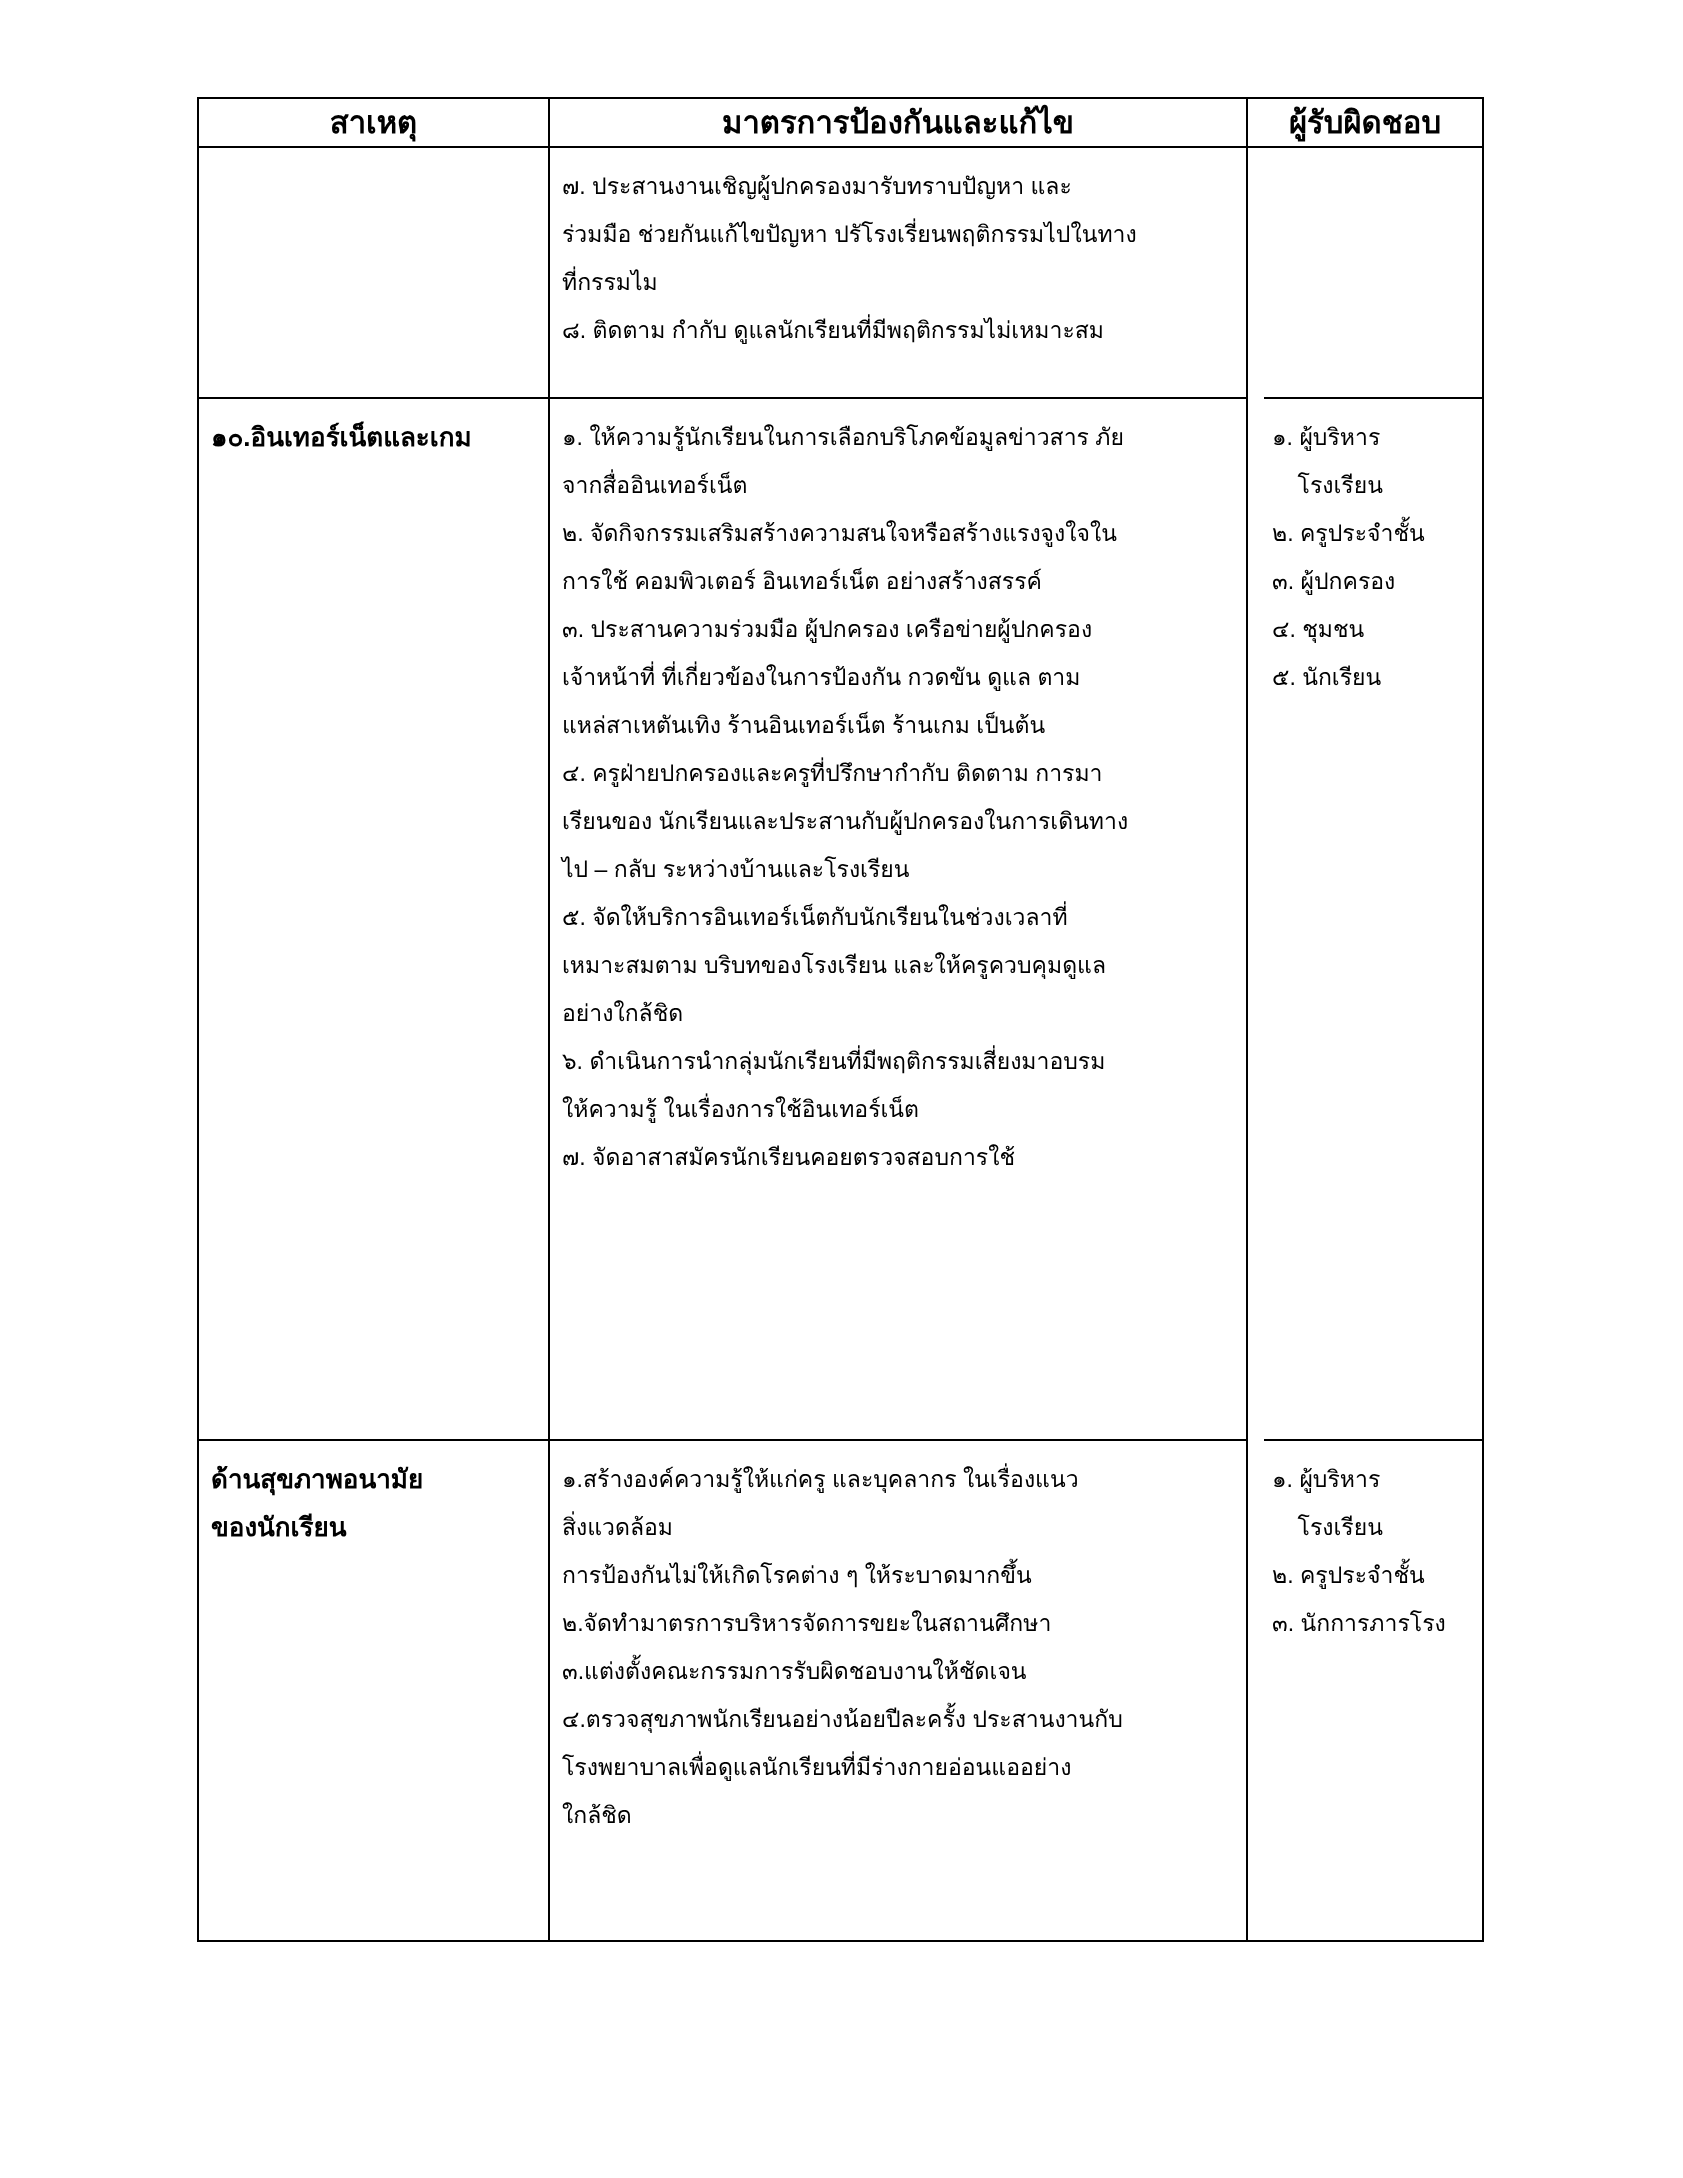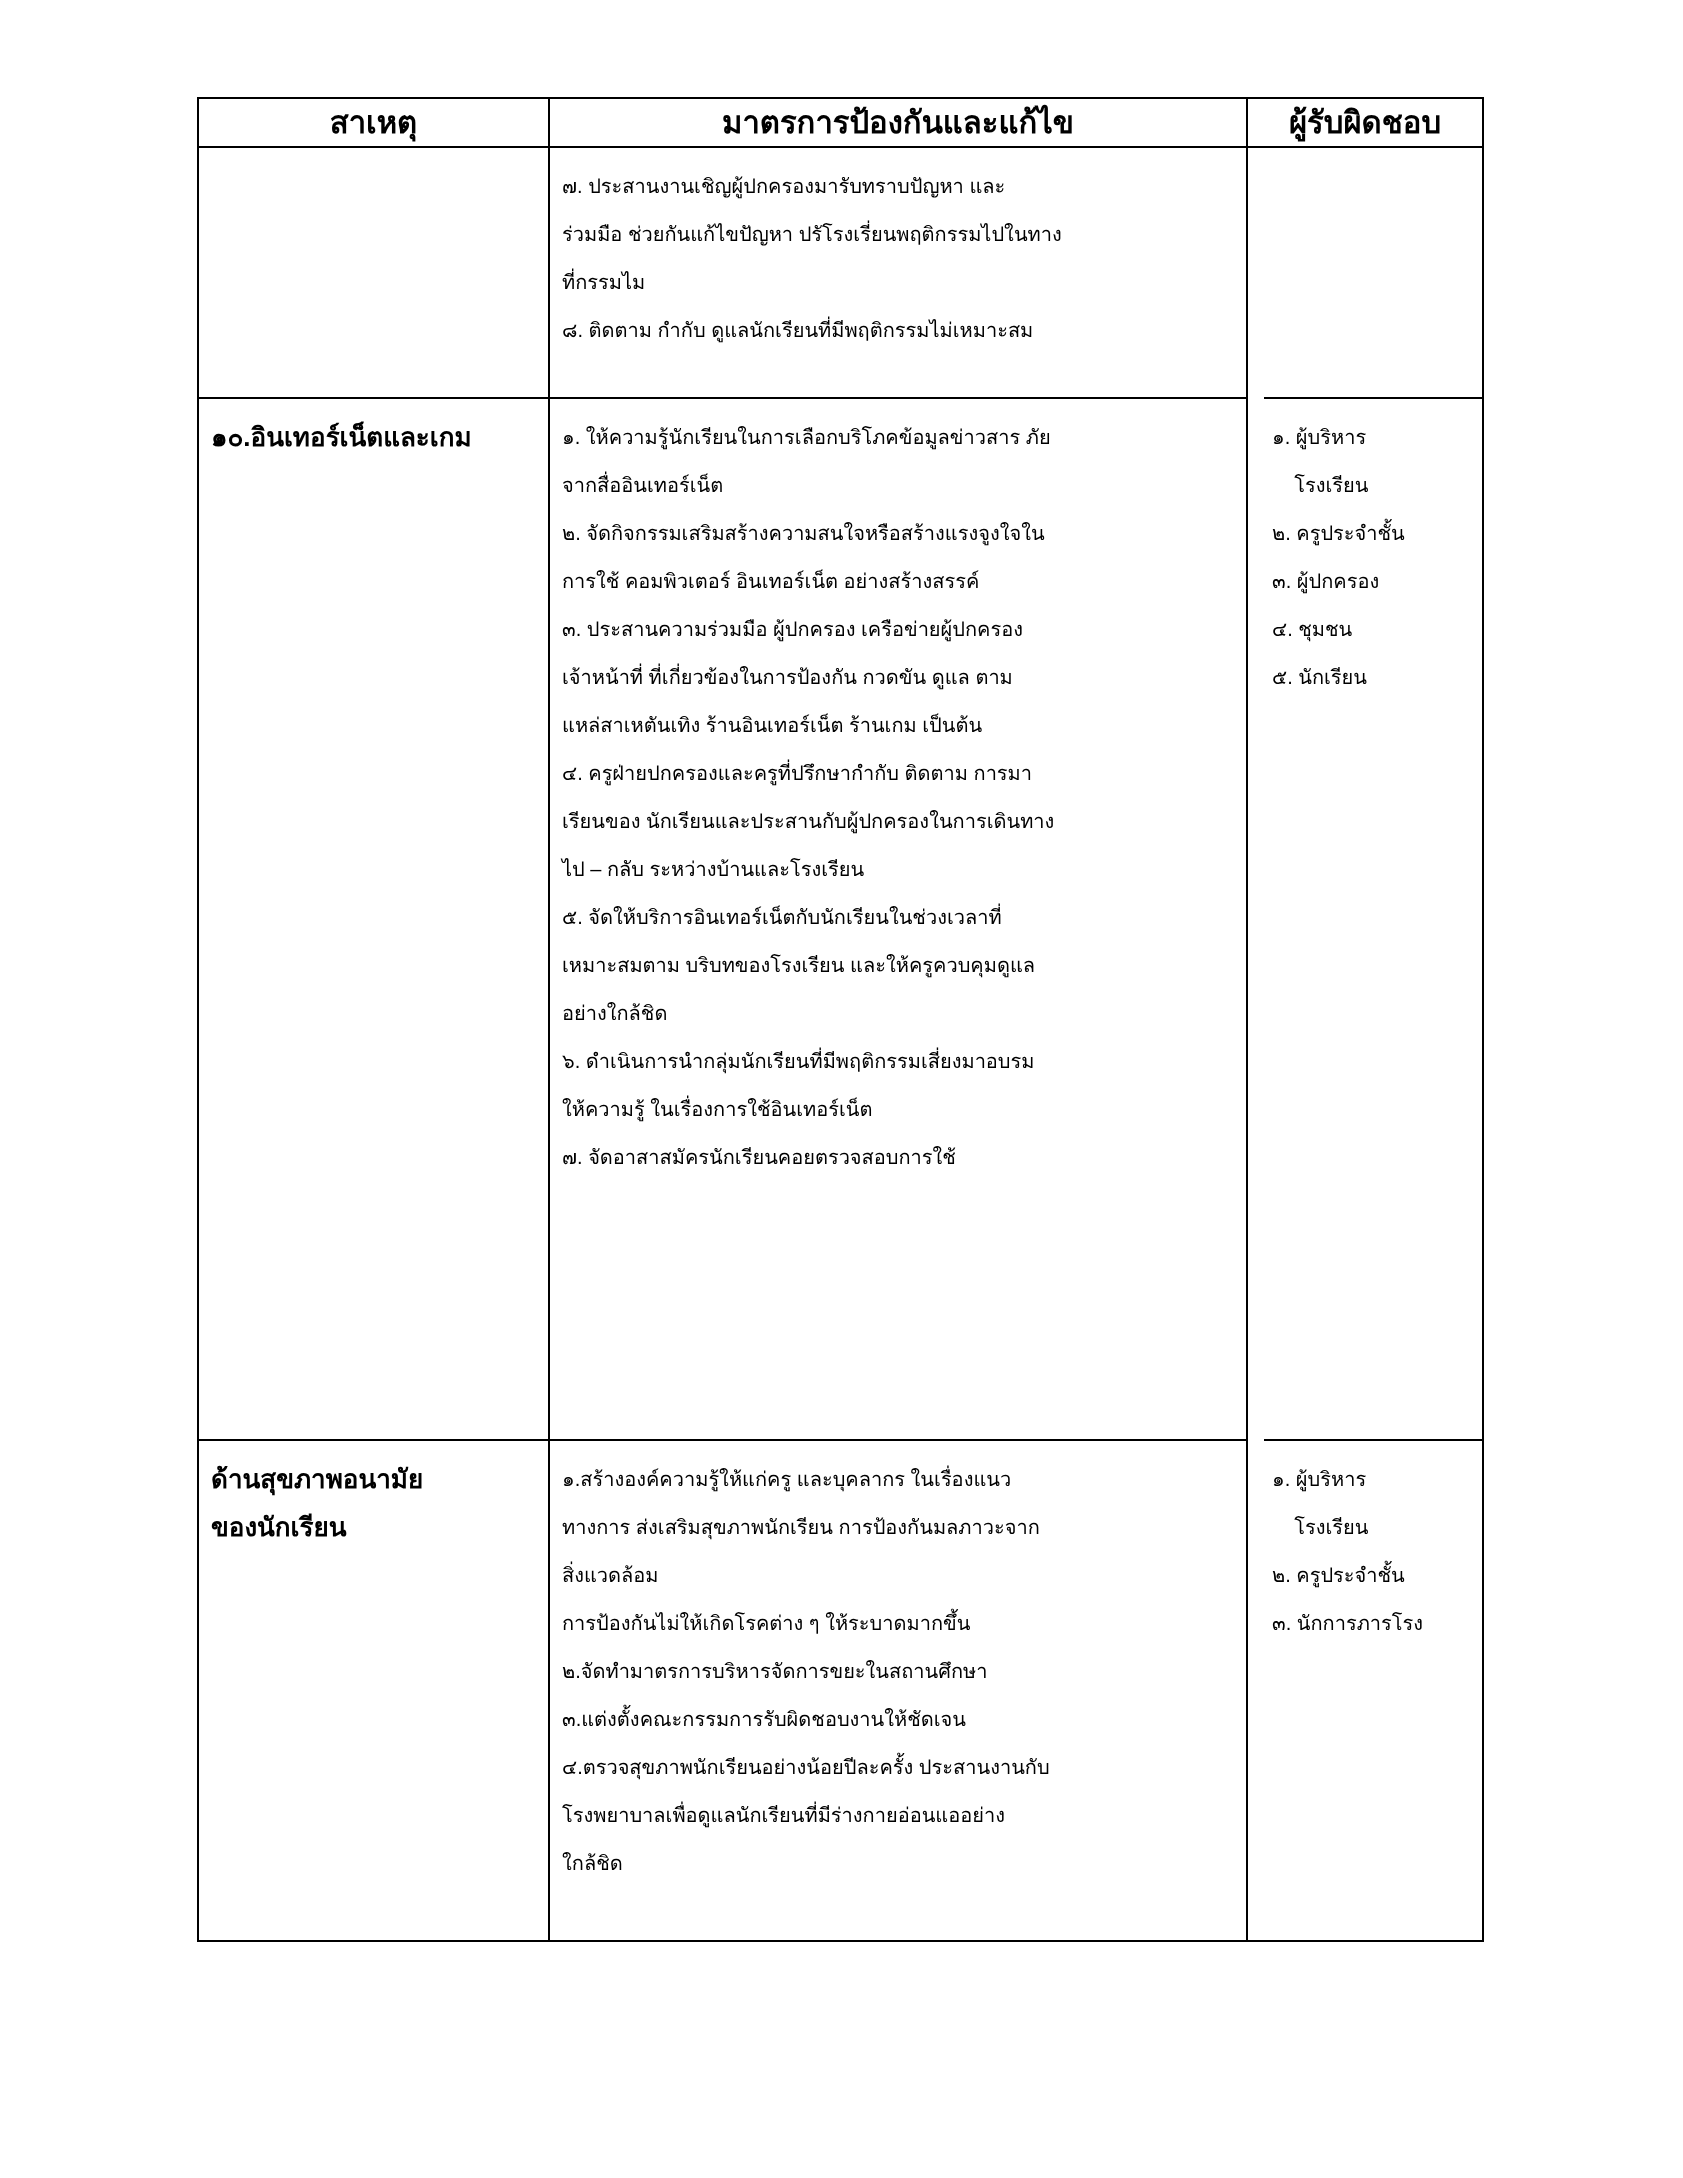--- a/index.html
+++ b/index.html
@@ -23,21 +23,21 @@
   }
   .cell.last-col{border-right:none;}
   .cell.last-row{border-bottom:none;}
   .header-cell{
     display:flex;align-items:center;justify-content:center;
     font-size:31px;font-weight:bold;line-height:1;
   }
   .body-cell{padding:14px 10px 0 12px;}
   .line{
     white-space:pre-wrap;
-    font-size:20px;line-height:48px;
+    font-size:23px;line-height:48px;
     font-weight:400;
   }
   .cause-cell .line{font-weight:bold;font-size:26px;}
   .responsible-cell{padding-left:8px;margin-left:16px;}
 </style>
 </head>
 <body>
 
 <div class="page">
   <div class="doc-table">
@@ -90,21 +90,20 @@
         <div class="line">๔. ชุมชน</div>
         <div class="line">๕. นักเรียน</div>
       </div>
 
     <div class="cell body-cell cause-cell last-row">
         <div class="line">ด้านสุขภาพอนามัย</div>
         <div class="line">ของนักเรียน</div>
       </div>
     <div class="cell body-cell measures-cell last-row">
         <div class="line">๑.สร้างองค์ความรู้ให้แก่ครู และบุคลากร ในเรื่องแนว</div>
-        <div class="line">ทางการ ส่งเสริมสุขภาพนักเรียน การป้องกันมลภาวะจาก</div>
         <div class="line">สิ่งแวดล้อม</div>
         <div class="line">การป้องกันไม่ให้เกิดโรคต่าง ๆ ให้ระบาดมากขึ้น</div>
         <div class="line">๒.จัดทำมาตรการบริหารจัดการขยะในสถานศึกษา</div>
         <div class="line">๓.แต่งตั้งคณะกรรมการรับผิดชอบงานให้ชัดเจน</div>
         <div class="line">๔.ตรวจสุขภาพนักเรียนอย่างน้อยปีละครั้ง ประสานงานกับ</div>
         <div class="line">โรงพยาบาลเพื่อดูแลนักเรียนที่มีร่างกายอ่อนแออย่าง</div>
         <div class="line">ใกล้ชิด</div>
       </div>
     <div class="cell body-cell responsible-cell last-col last-row">
         <div class="line">๑. ผู้บริหาร</div>

